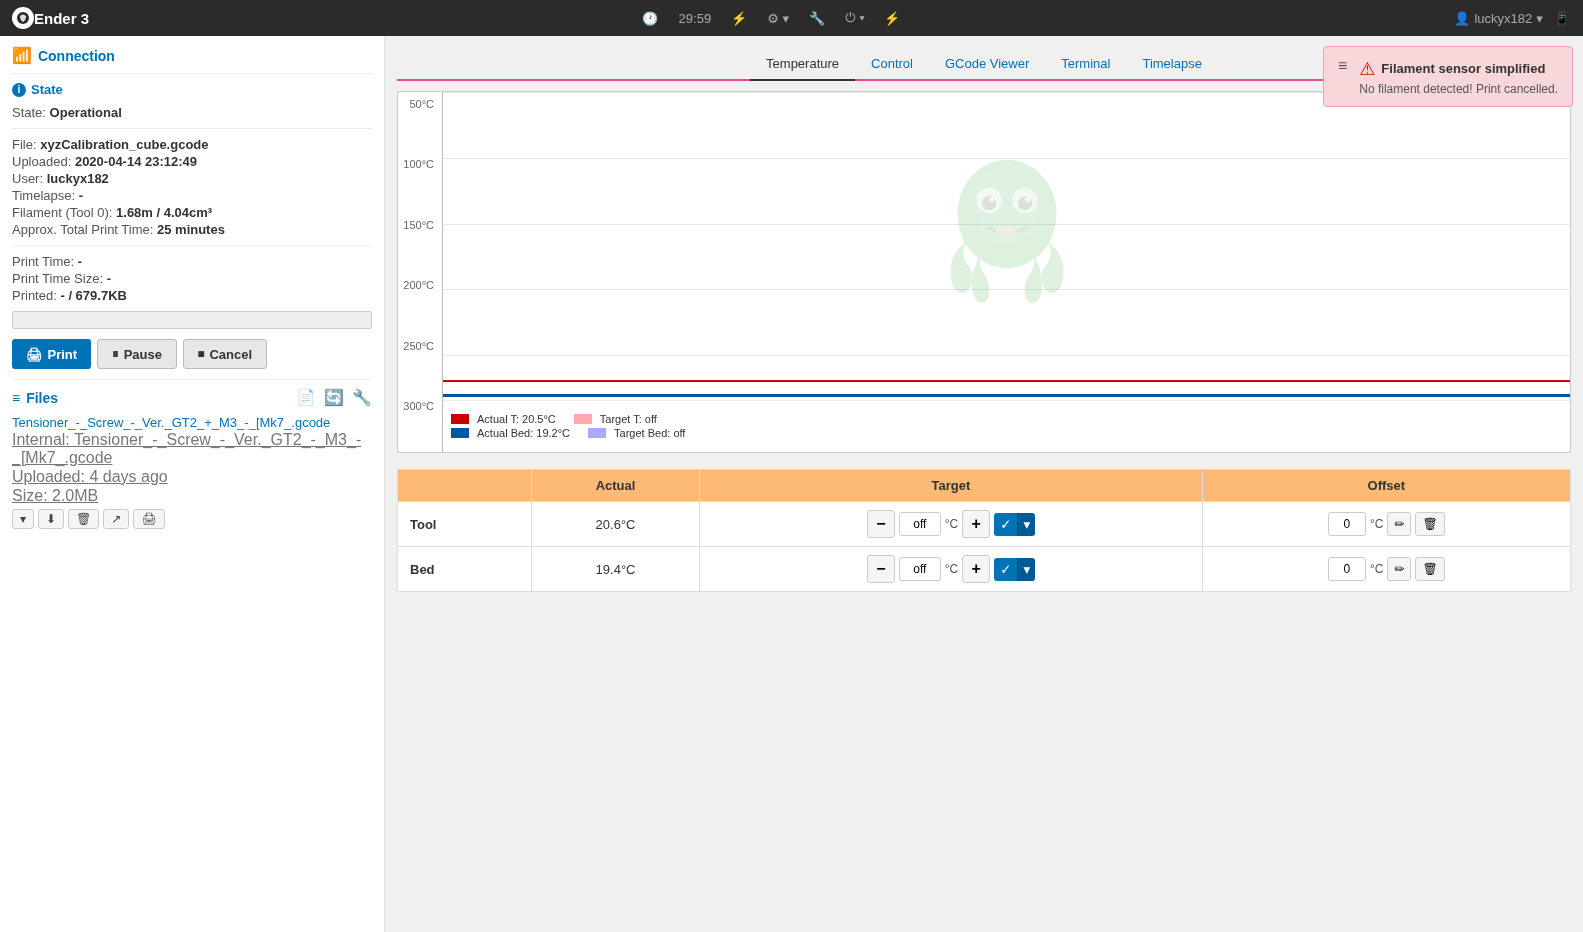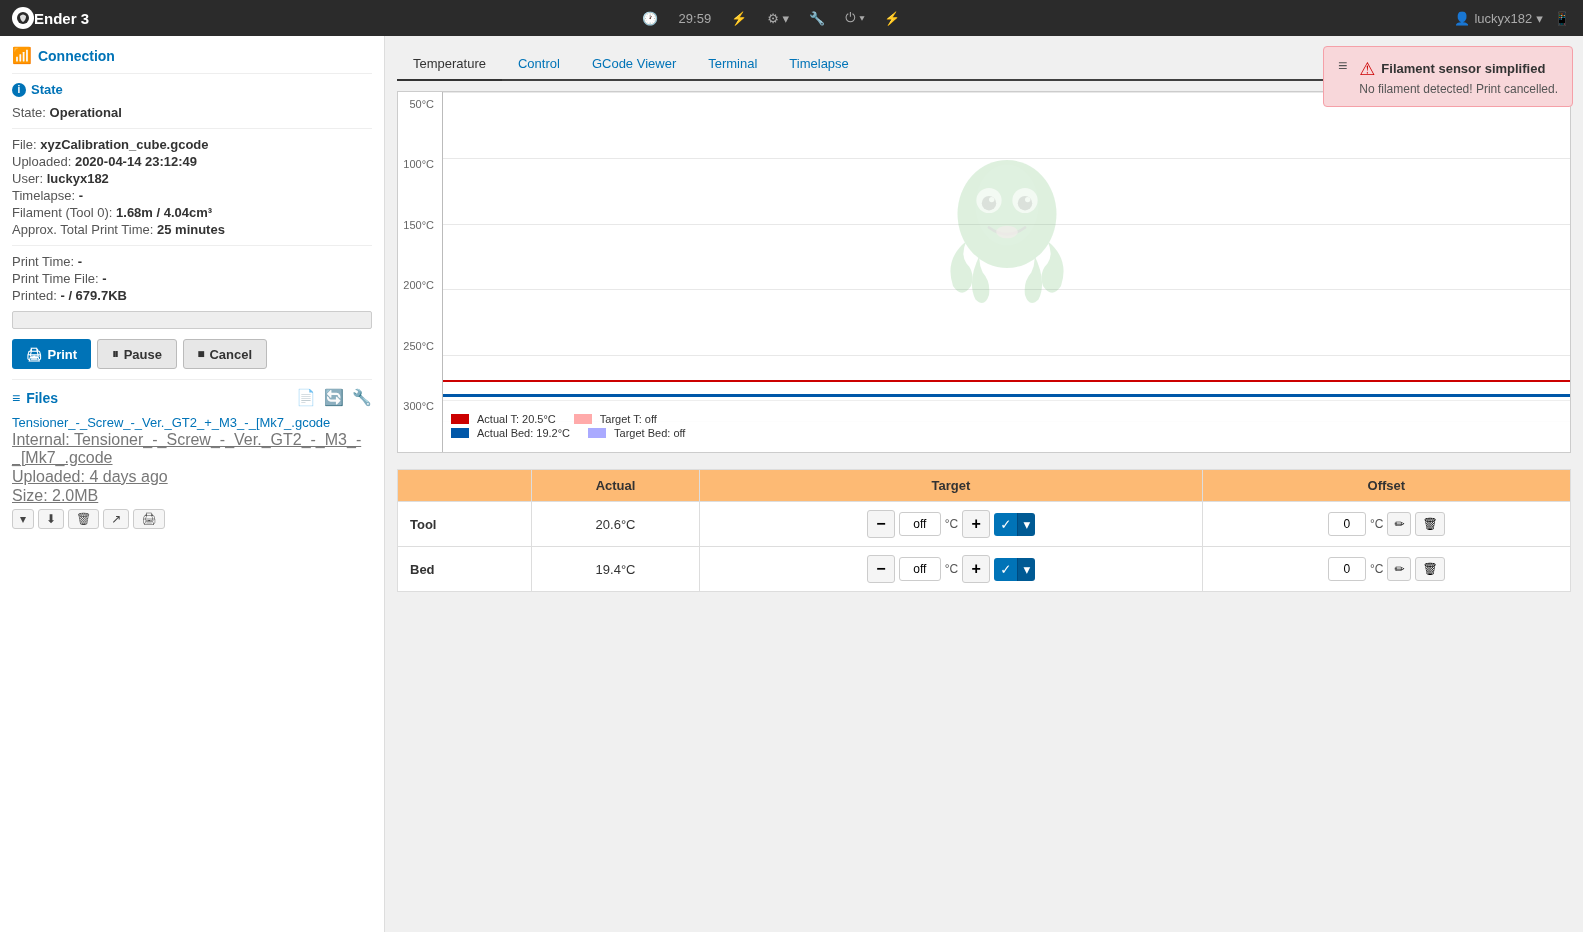--- a/index.html
+++ b/index.html
@@ -129,21 +129,21 @@
       background: #f8d7da; border: 1px solid #f5a0a8; border-radius: 4px;
       padding: 10px 14px; max-width: 280px;
       display: flex; gap: 8px; align-items: flex-start;
     }
     .alert-filament .alert-icon { color: #c00; font-size: 18px; margin-top: 1px; }
     .alert-filament .alert-title { font-weight: bold; color: #333; font-size: 13px; }
     .alert-filament .alert-msg { color: #555; font-size: 12px; margin-top: 2px; }
     .alert-menu-icon { color: #555; cursor: pointer; margin-right: 4px; font-size: 16px; }
 
     
-    .tabs { display: flex; border-bottom: 2px solid #404040; margin-bottom: 10px; }
+    .tabs { display: flex; border-bottom: 2px solid #ec4899; margin-bottom: 10px; justify-content: center; }
     .tab {
       padding: 8px 16px; cursor: pointer; font-size: 13px;
       color: #0073b7; border-bottom: 2px solid transparent; margin-bottom: -2px;
     }
 
     
     .temp-chart-container {
       border: 1px solid #ccc; background: #fff;
       position: relative; margin-bottom: 16px;
     }
@@ -290,21 +290,21 @@
       <div class="state-row">
         <span class="label">Approx. Total Print Time:</span>
         <span class="value">25 minutes</span>
       </div>
       <hr class="sidebar-divider">
       <div class="state-row">
         <span class="label">Print Time:</span>
         <span class="value">-</span>
       </div>
       <div class="state-row">
-        <span class="label">Print Time File:</span>
+        <span class="label">Print Time Size:</span>
         <span class="value">-</span>
       </div>
       <div class="state-row">
         <span class="label">Printed:</span>
         <span class="value">- / 679.7KB</span>
       </div>
 
       <div class="progress-bar-container">
         <div class="progress-bar-fill"></div>
       </div>

